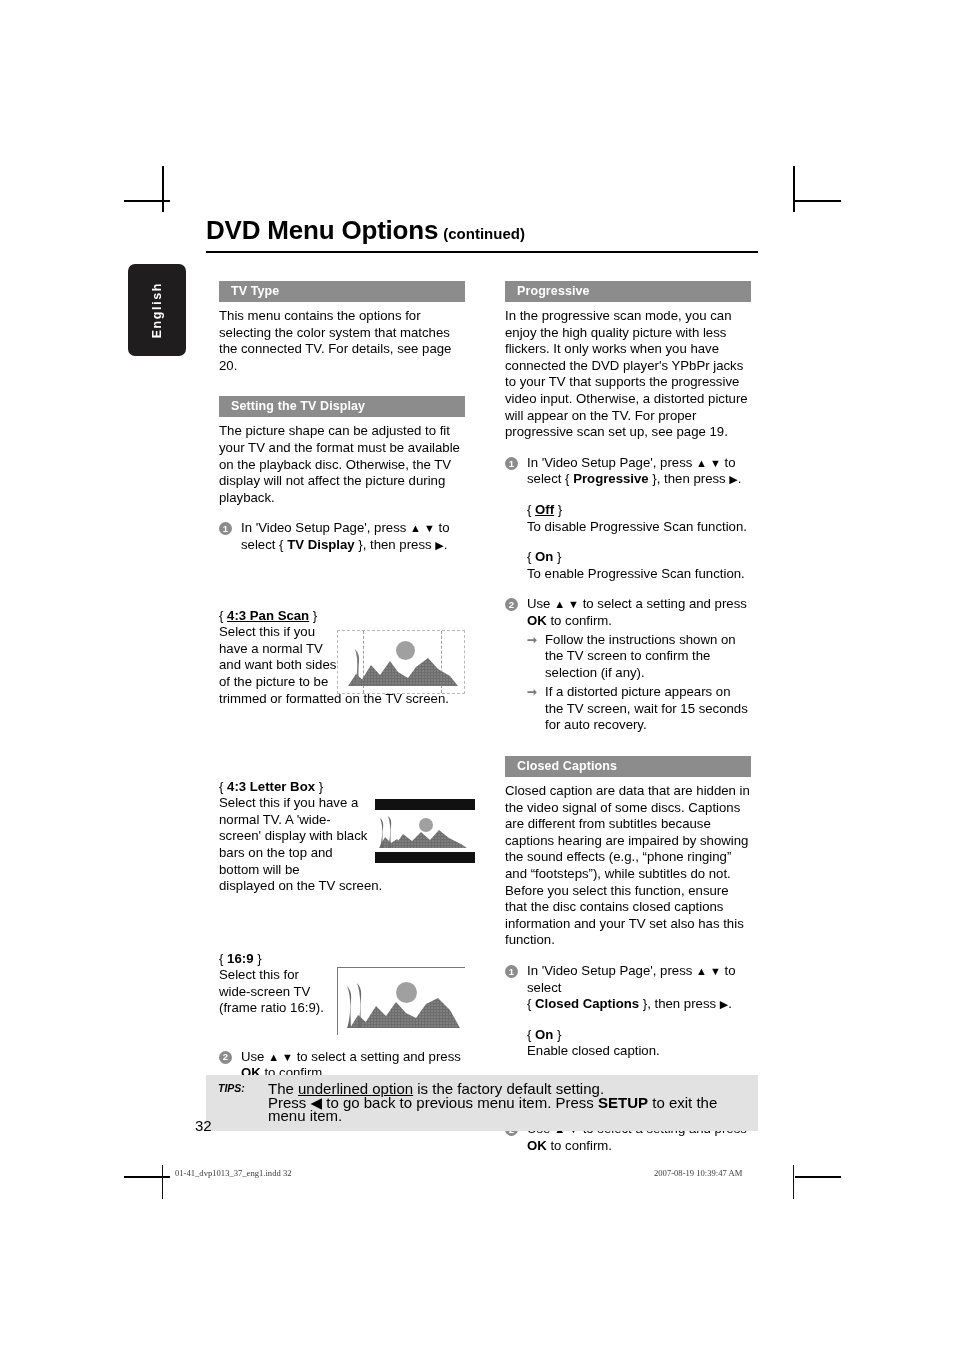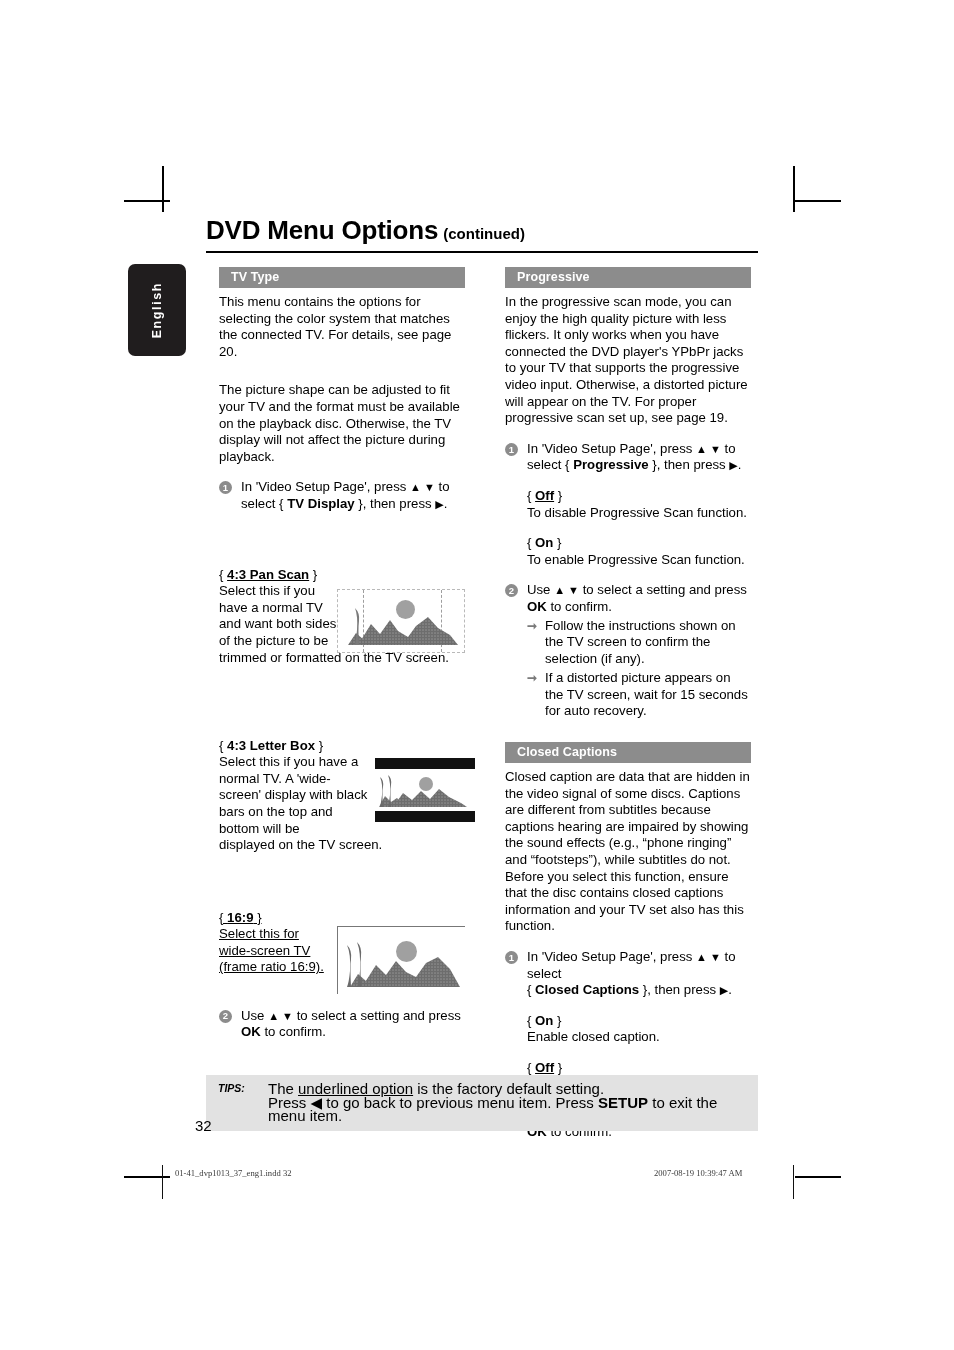--- a/index.html
+++ b/index.html
@@ -52,21 +52,21 @@
     display: flex; align-items: center; justify-content: center;
   }
   .lang-tab span {
     color: #fff; font-size: 12.5px; font-weight: bold;
     letter-spacing: 1.6px;
     writing-mode: vertical-rl; text-orientation: mixed;
     transform: rotate(180deg);
   }
 
   
-  .col { position: absolute; top: 52px; width: 246px; }
+  .col { position: absolute; top: 66px; width: 246px; }
   .col-left  { left: 91px; }
   .col-right { left: 377px; }
 
   
   .bar {
     background: #8c8c8c; color: #fff;
     font-size: 12.5px; font-weight: bold;
     padding: 3px 0 4px 12px;
     letter-spacing: 0.1px;
     margin-bottom: 6px;
@@ -180,20 +180,21 @@
     <span>English</span>
   </div>
 
   <div class="col col-left">
 
     <div class="bar">TV Type</div>
     <p class="t">This menu contains the options for selecting the color system that matches the connected TV. For details, see page 20.</p>
 
     <div class="sp22"></div>
 
+    <div class="bar">Setting the TV Display</div>
     <p class="t">The picture shape can be adjusted to fit your TV and the format must be available on the playback disc. Otherwise, the TV display will not affect the picture during playback.</p>
 
     <div class="sp14"></div>
 
     <div class="step">
       <div class="num">1</div>
       <p class="t"><span>In 'Video Setup Page', press </span><span class="tri">▲ ▼</span><span> to</span><br><span>select { </span><b>TV Display</b><span> }, then press </span><span class="tri">▶</span><span>.</span></p>
     </div>
 
     <div class="sp10"></div>
@@ -246,21 +247,21 @@
             <path d="M4 38 L10 27 L16 33 L22 29 L30 38 Z" fill="url(#spk2)"></path>
             <path d="M5 8 q3 7 2 18 q-1 8 -2 12 l3 0 q-1 -13 0 -20 q1 -7 -3 -10 Z" fill="#6a6a6a"></path>
             <path d="M13 6 q3 8 2 20 q-1 8 -2 12 l3 0 q-1 -14 0 -22 q1 -7 -3 -10 Z" fill="#6a6a6a"></path>
           </svg>
         </div>
       </div>
     </div>
 
     <div class="sp10"></div>
 
-    <div class="optblock" style="height:92px;text-decoration:underline;">
+    <div class="optblock" style="height:92px;">
       <p class="t"><span>{ </span><b>16:9</b><span> }</span></p>
       <p class="t" style="width:112px;">Select this for wide-screen TV (frame ratio 16:9).</p>
 
       <div class="fig fig-169">
         <div class="scene">
           <div class="sun" style="left:58px; top:14px; width:21px; height:21px;"></div>
           <svg width="128" height="68" viewBox="0 0 128 68">
             <defs>
               <pattern id="spk3" width="3" height="3" patternUnits="userSpaceOnUse">
                 <rect width="3" height="3" fill="#6d6d6d"></rect>

